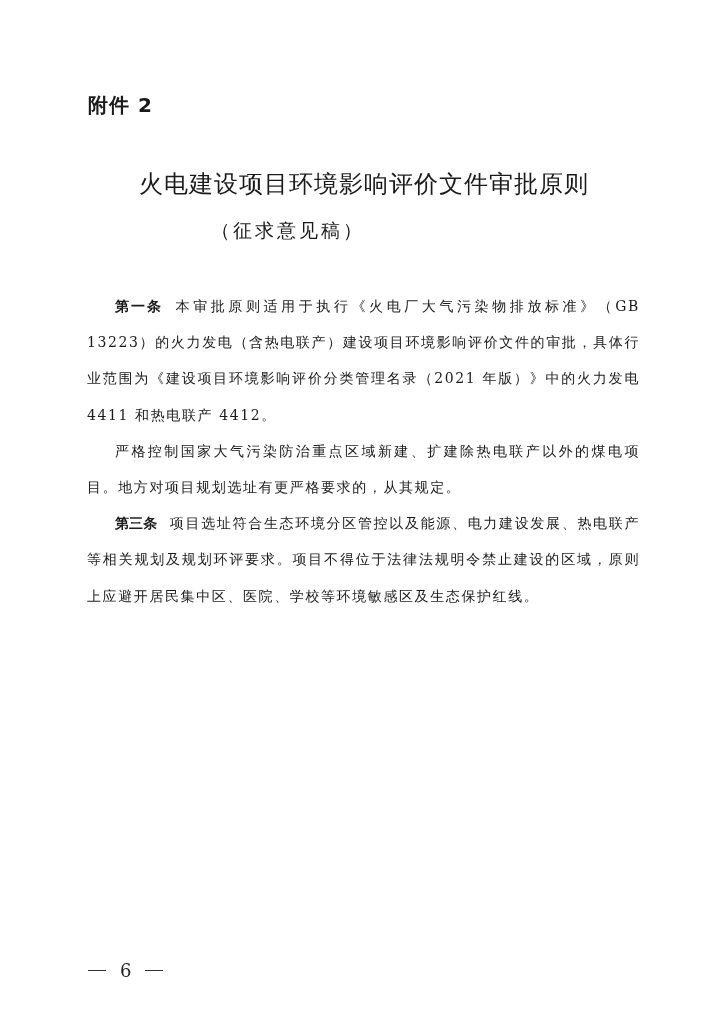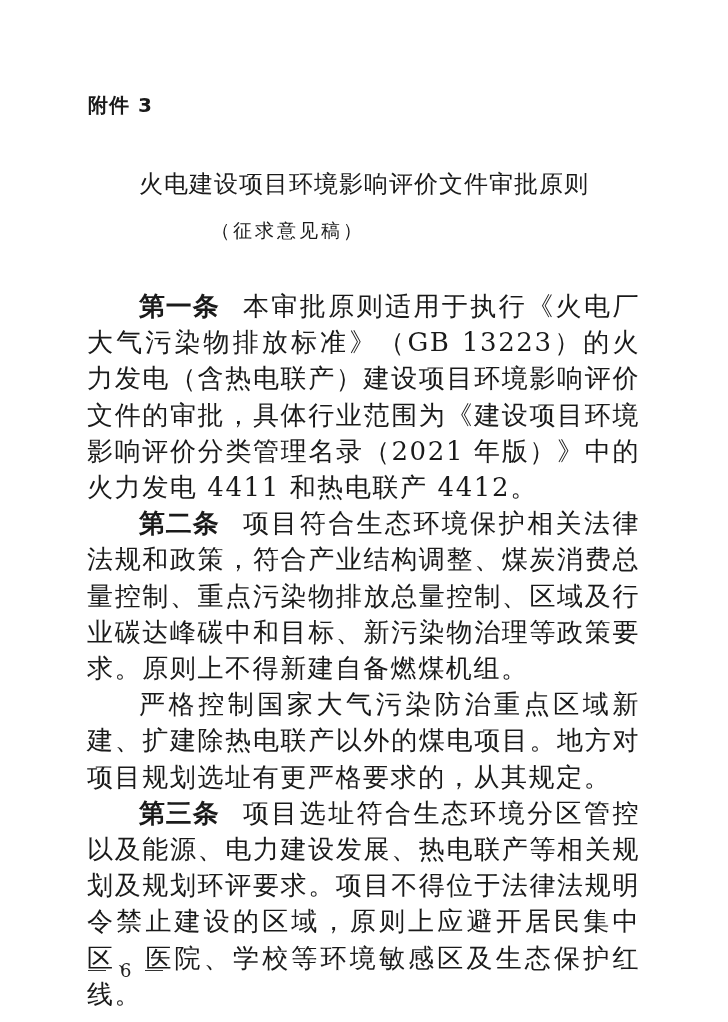--- a/index.html
+++ b/index.html
@@ -6,38 +6,37 @@
   body { width:728px; height:1022px; position:relative; overflow:hidden;
          font-family:"DejaVu Serif", "Liberation Serif", serif; color:#1a1a1a; }
   .page { position:absolute; left:0; top:0; width:728px; height:1022px; }
   .attach { position:absolute; left:88px; top:92px; font-size:20px;
             font-family:"DejaVu Sans","Liberation Sans",sans-serif; font-weight:bold; letter-spacing:1px; }
   .title { position:absolute; left:0; width:728px; top:168px; text-align:center;
            font-size:24px; font-family:"DejaVu Sans","Liberation Sans",sans-serif; letter-spacing:1px; }
   .subtitle { position:absolute; left:0; width:576px; top:218px; text-align:center;
               font-size:19px; letter-spacing:3px; }
   .body { position:absolute; left:87px; width:553px; top:288px; }
-  .para { font-size:26px; line-height:36.2px; text-align:justify; text-align-last:left;
+  .para { font-size:14px; line-height:36.2px; text-align:justify; text-align-last:left;
           text-indent:2em; margin:0 0 0 0; letter-spacing:1.6px; }
   .para .art { font-weight:bold; font-family:"DejaVu Sans","Liberation Sans",sans-serif; letter-spacing:0; margin-right:0.9em; }
   .footer { position:absolute; left:88px; top:960px; font-size:18px; color:#222;
             display:flex; align-items:center; gap:14px; }
   .dash { display:inline-block; width:18px; height:1px; background:#333; }
 </style>
 </head>
 <body>
 
 <div class="page">
-  <div class="attach">附件 3</div>
+  <div class="attach">附件 2</div>
   <div class="title">火电建设项目环境影响评价文件审批原则</div>
   <div class="subtitle">（征求意见稿）</div>
 
   <div class="body">
     <p class="para"><span class="art">第一条</span><span>本审批原则适用于执行《火电厂大气污染物排放标准》（GB 13223）的火力发电（含热电联产）建设项目环境影响评价文件的审批，具体行业范围为《建设项目环境影响评价分类管理名录（2021 年版）》中的火力发电 4411 和热电联产 4412。</span></p>
-    <p class="para"><span class="art">第二条</span><span>项目符合生态环境保护相关法律法规和政策，符合产业结构调整、煤炭消费总量控制、重点污染物排放总量控制、区域及行业碳达峰碳中和目标、新污染物治理等政策要求。原则上不得新建自备燃煤机组。</span></p>
     <p class="para"><span>严格控制国家大气污染防治重点区域新建、扩建除热电联产以外的煤电项目。地方对项目规划选址有更严格要求的，从其规定。</span></p>
     <p class="para"><span class="art">第三条</span><span>项目选址符合生态环境分区管控以及能源、电力建设发展、热电联产等相关规划及规划环评要求。项目不得位于法律法规明令禁止建设的区域，原则上应避开居民集中区、医院、学校等环境敏感区及生态保护红线。</span></p>
   </div>
 
   <div class="footer">
     <span class="dash"></span>
     <span>6</span>
     <span class="dash"></span>
   </div>
 </div>

